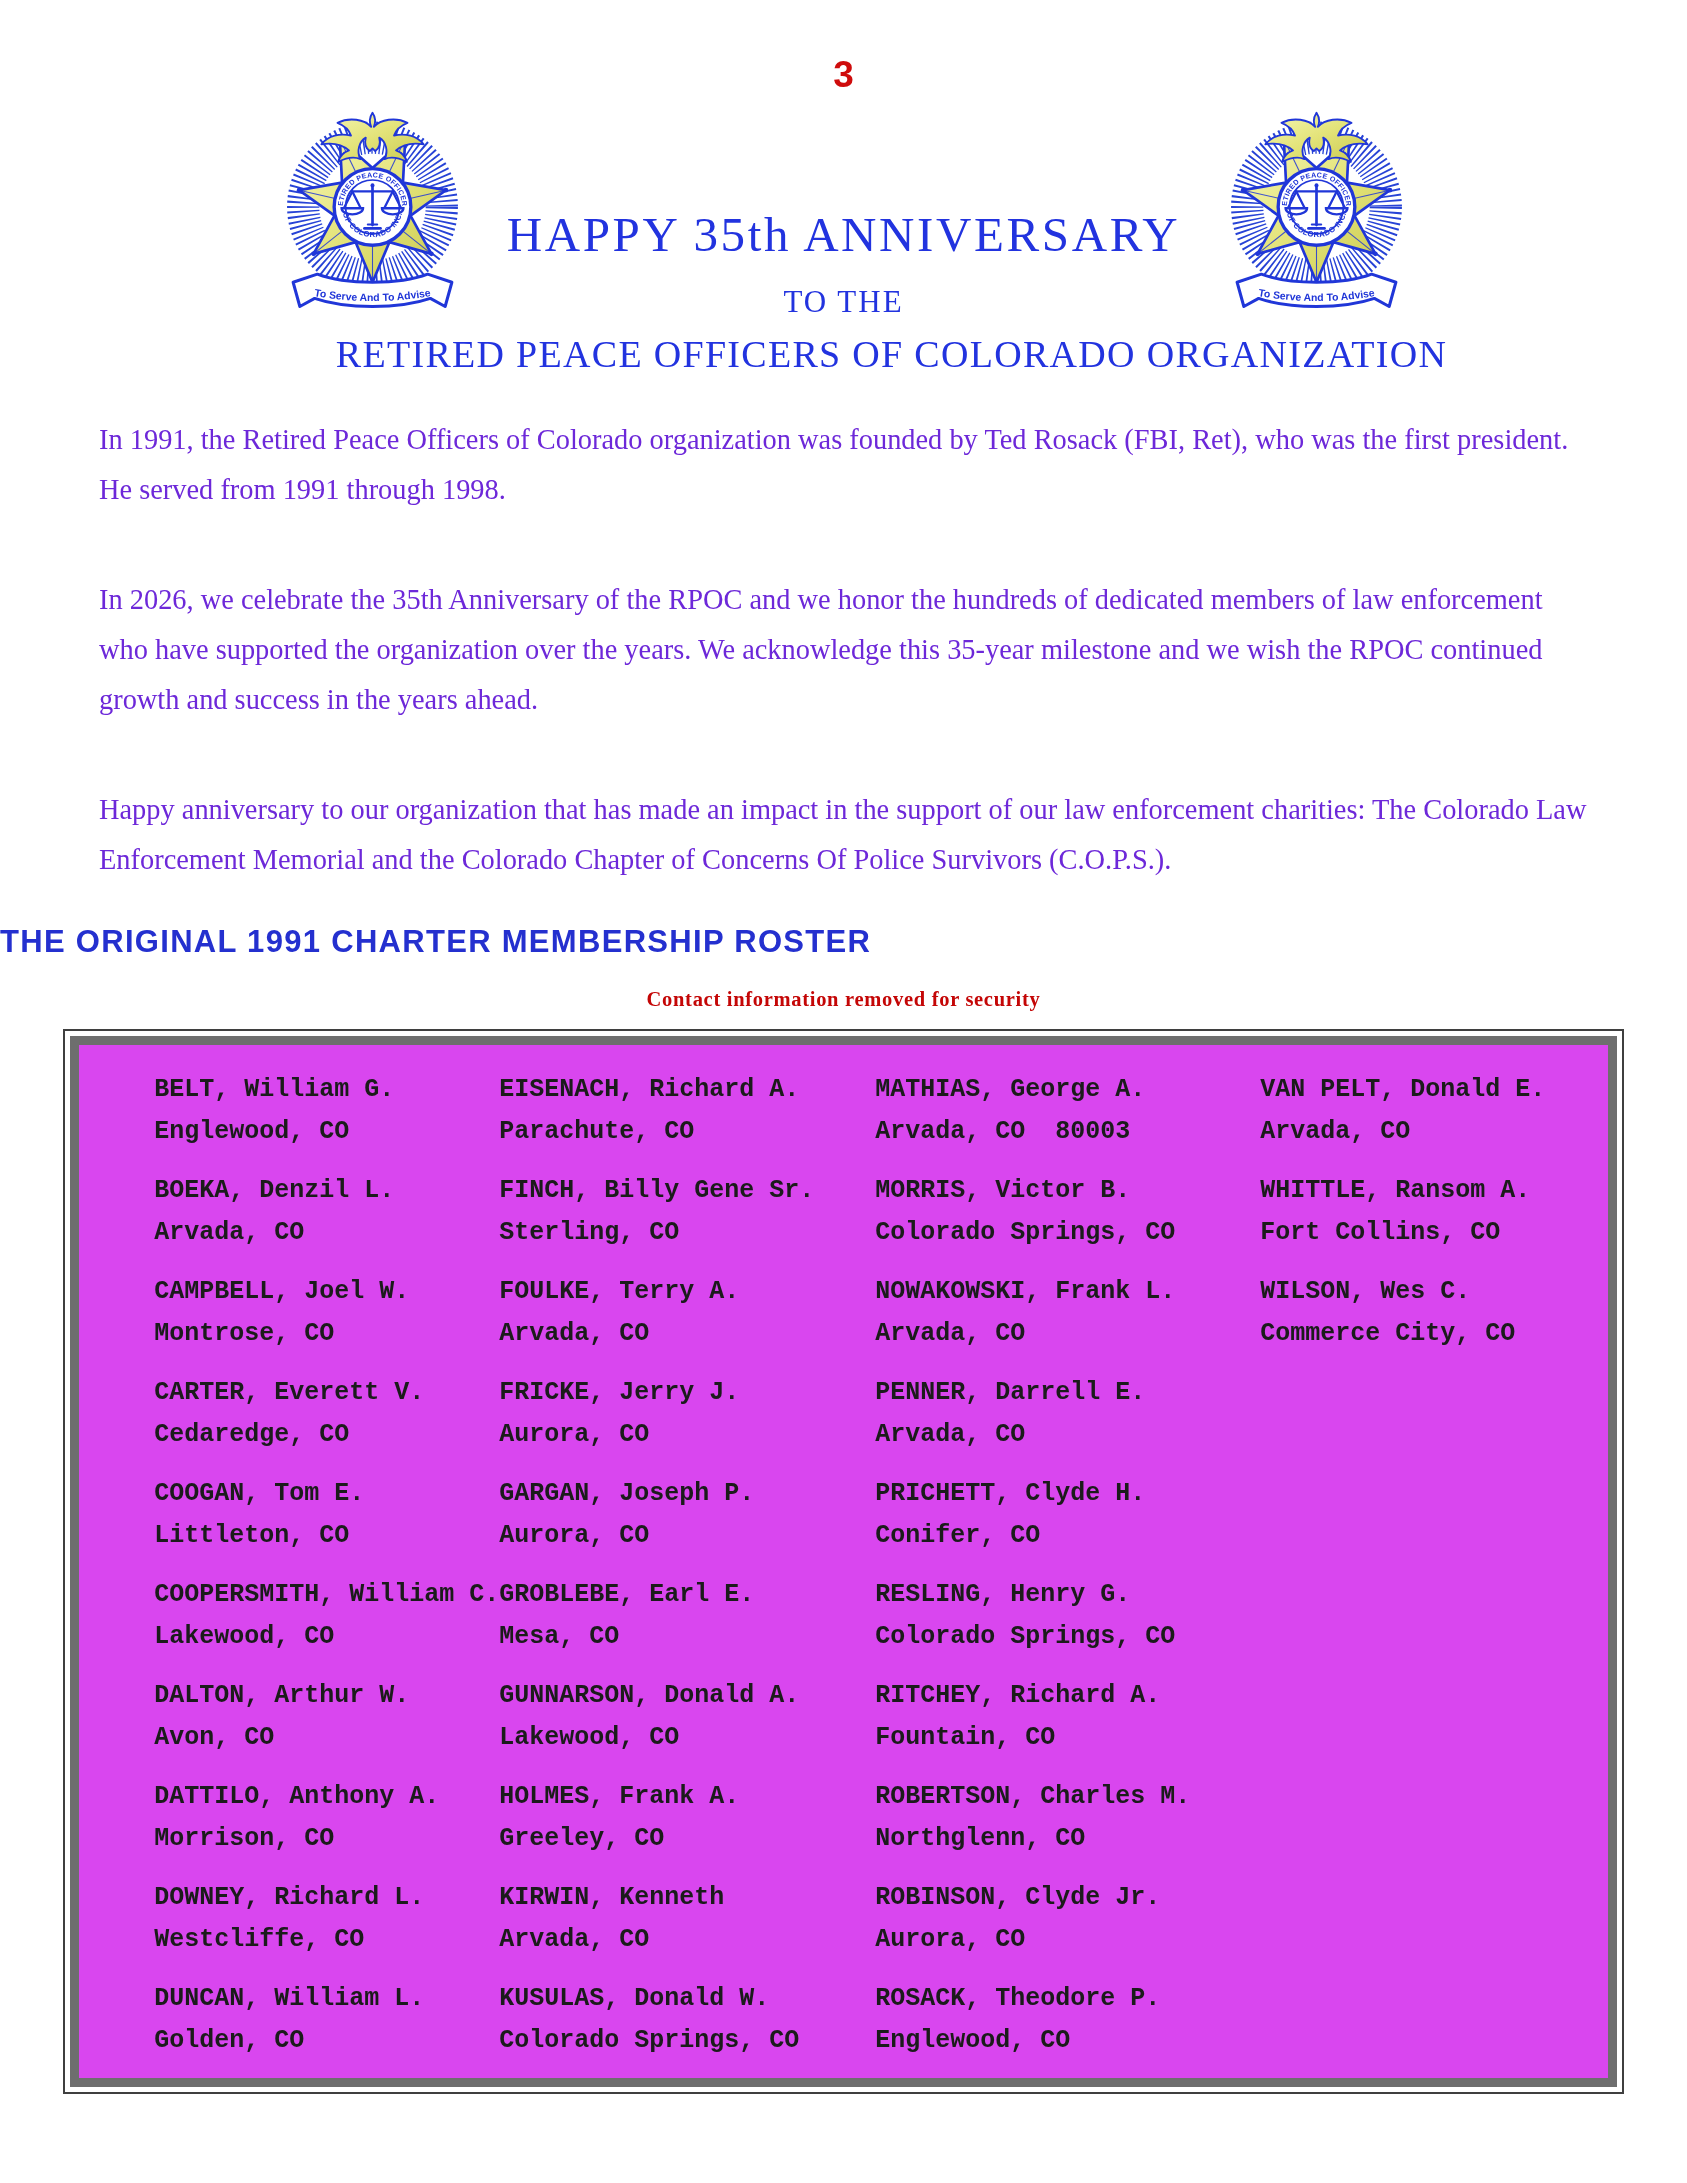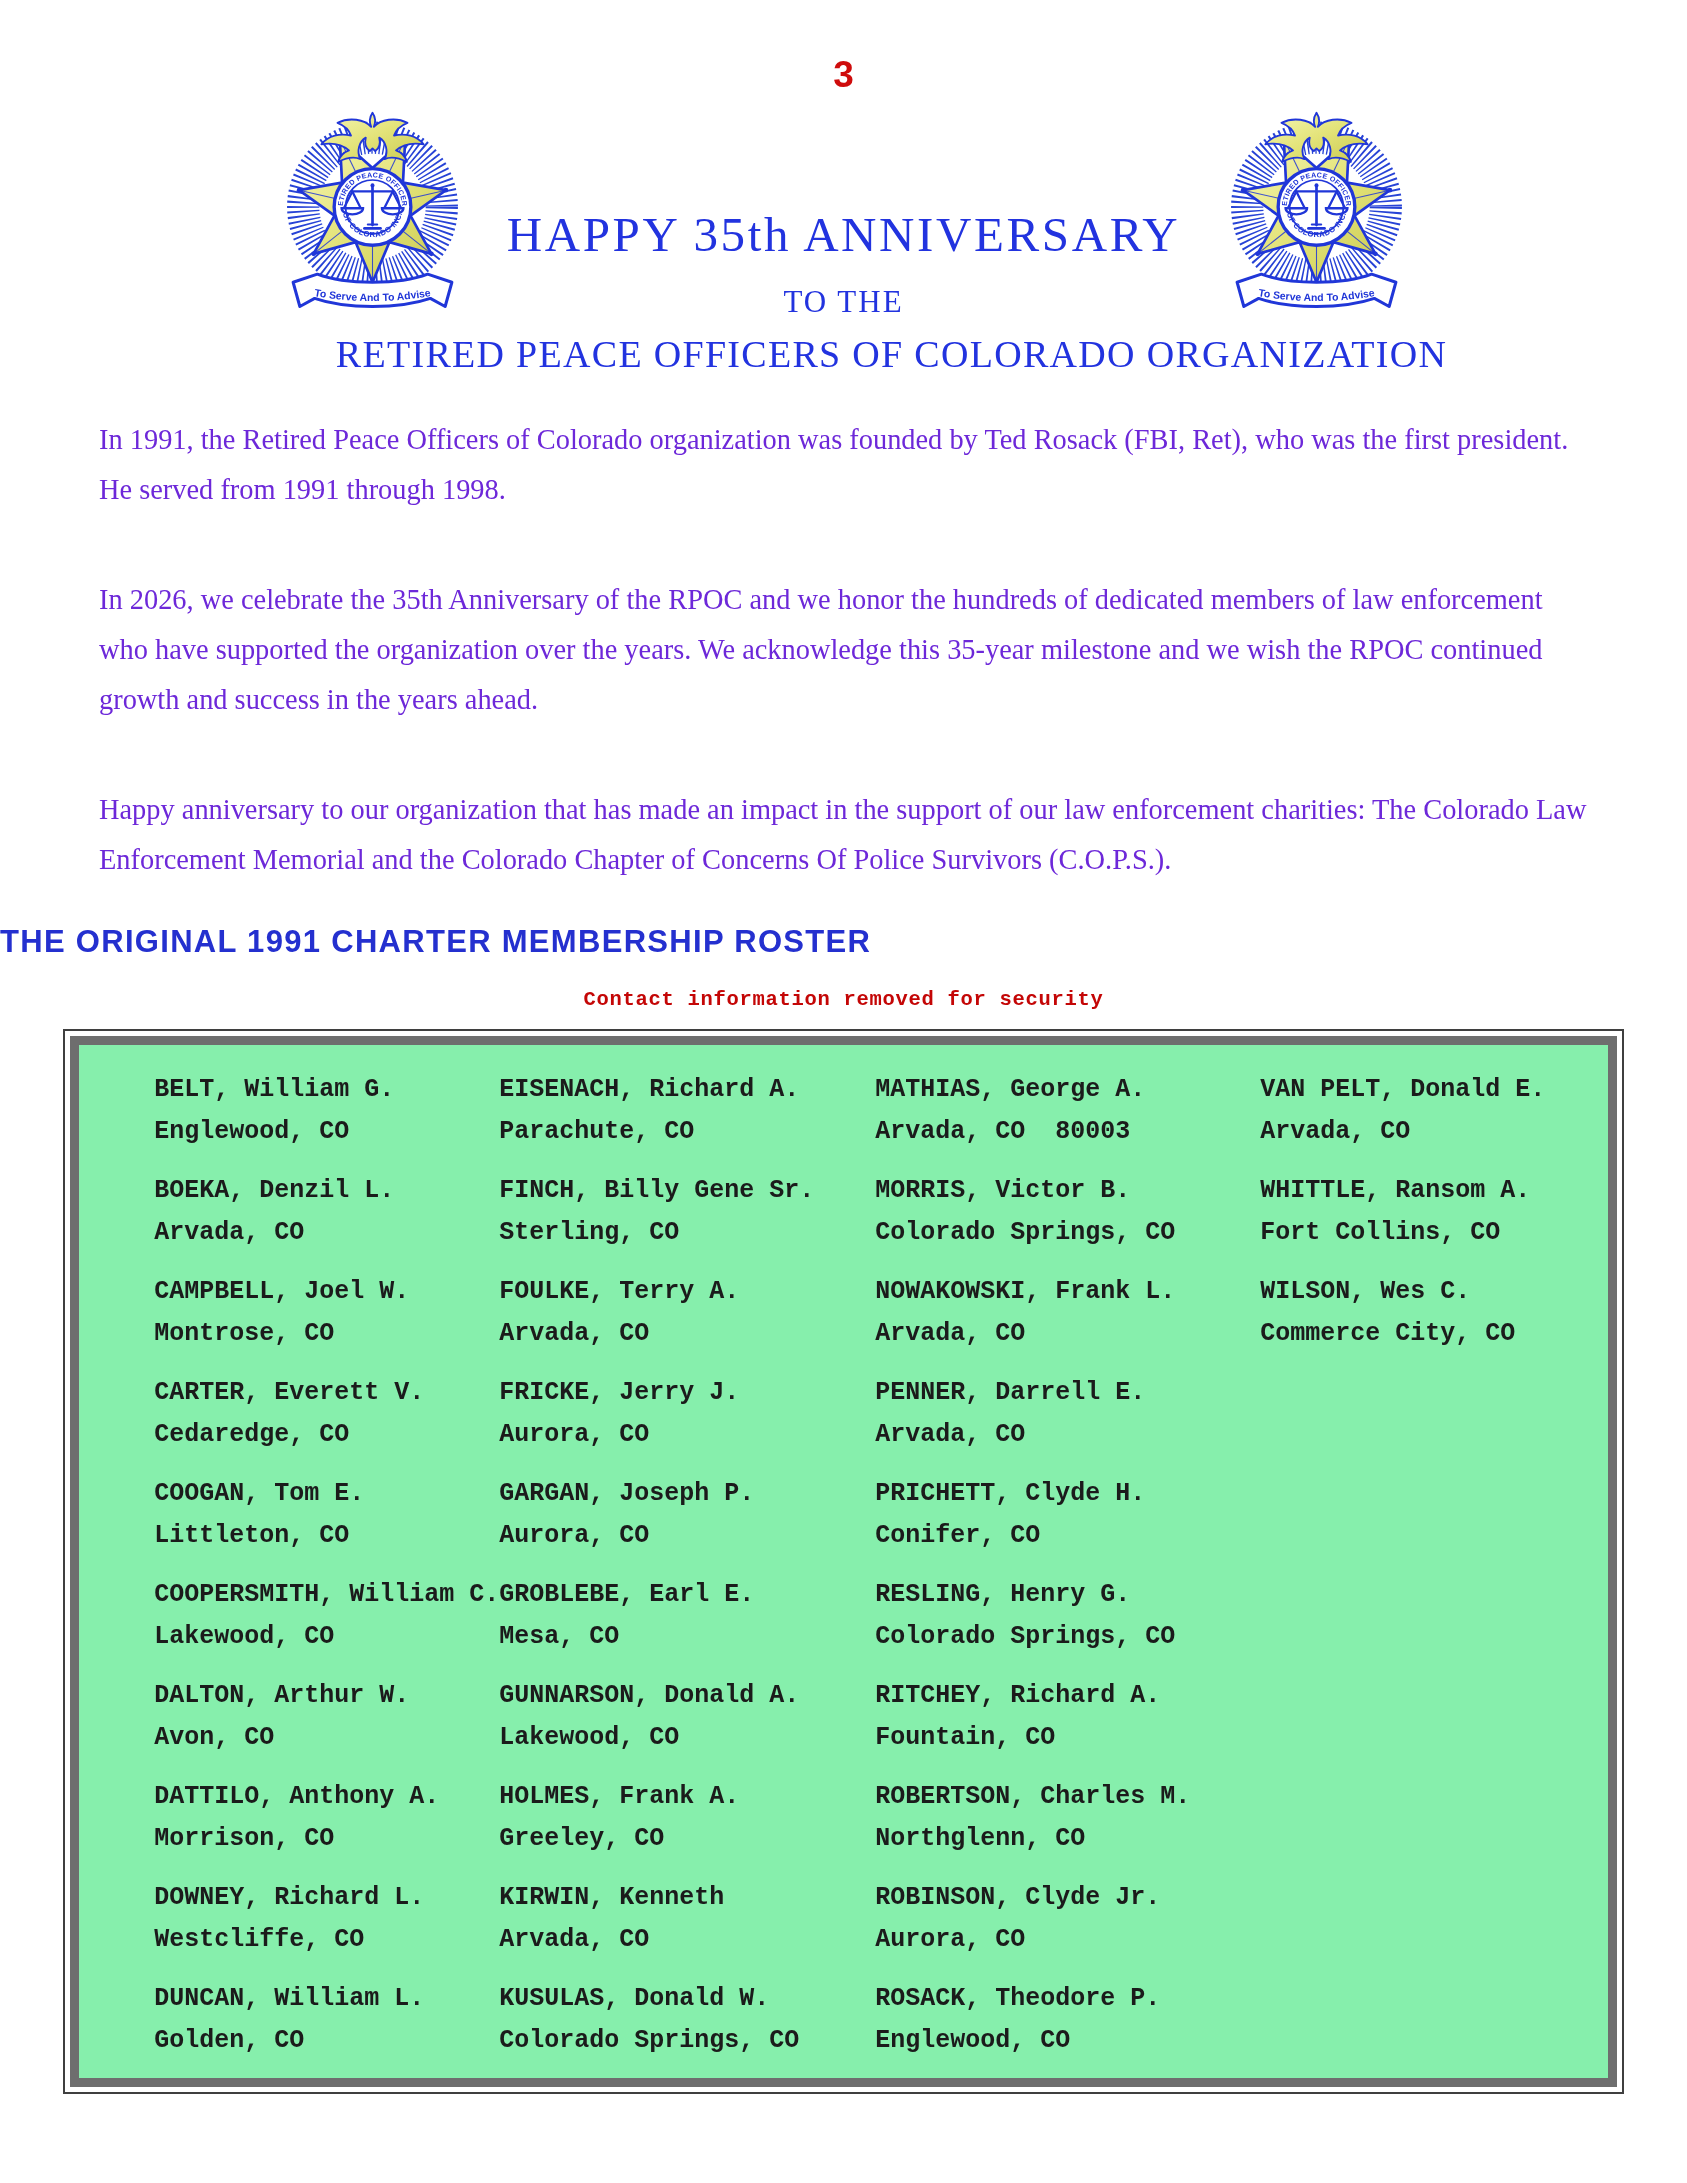--- a/index.html
+++ b/index.html
@@ -34,31 +34,31 @@
   }
   .body-copy p{margin:0 0 60px 0;}
   
   .roster-heading{
     position:absolute; top:924px; left:0; width:100%; text-align:left;
     font-family:"Liberation Sans", sans-serif; font-weight:bold;
     font-size:31px; letter-spacing:1.3px; color:#2430cf;
   }
   .roster-note{
     position:absolute; top:988px; left:0; width:100%; text-align:center;
-    font-family:Liberation Mono, monospace; font-weight:bold;
+    font-family:Liberation Serif, serif; font-weight:bold;
     font-size:20.5px; letter-spacing:0.7px; color:#c40606;
   }
   
   .roster-box{
     position:absolute; left:63px; top:1029px; width:1561px; height:1065px;
     border:2.6px solid #3f3f3f; padding:5.3px; box-sizing:border-box;
   }
   .roster-box-inner{
     width:100%; height:100%; box-sizing:border-box;
-    border:9.3px solid #6e6e6e; background:#86efac;
+    border:9.3px solid #6e6e6e; background:#d946ef;
     padding:32px 0 0 75px; overflow:hidden;
   }
   .roster-columns{display:flex; align-items:flex-start;}
   .roster-col{flex:0 0 auto;}
   .roster-col.c1{width:345px;}
   .roster-col.c2{width:376px;}
   .roster-col.c3{width:385px;}
   .roster-col.c4{width:331px;}
   .roster-entry{margin:0 0 33px 0;}
   .roster-name,.roster-city{

